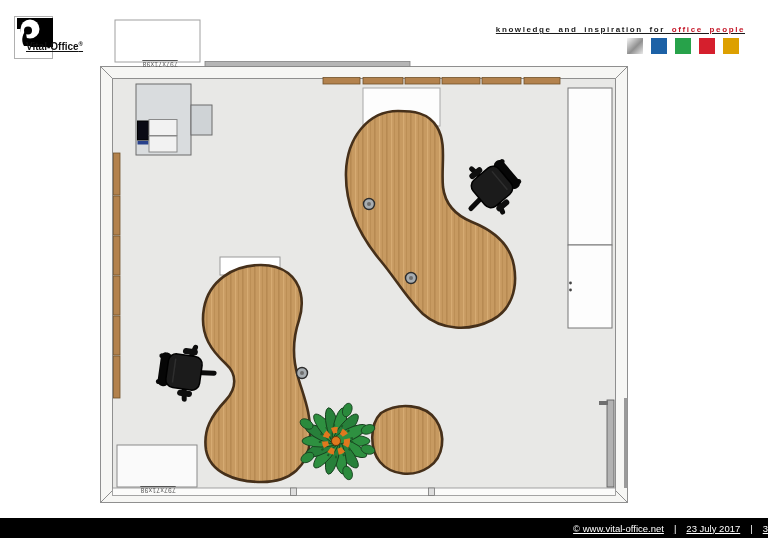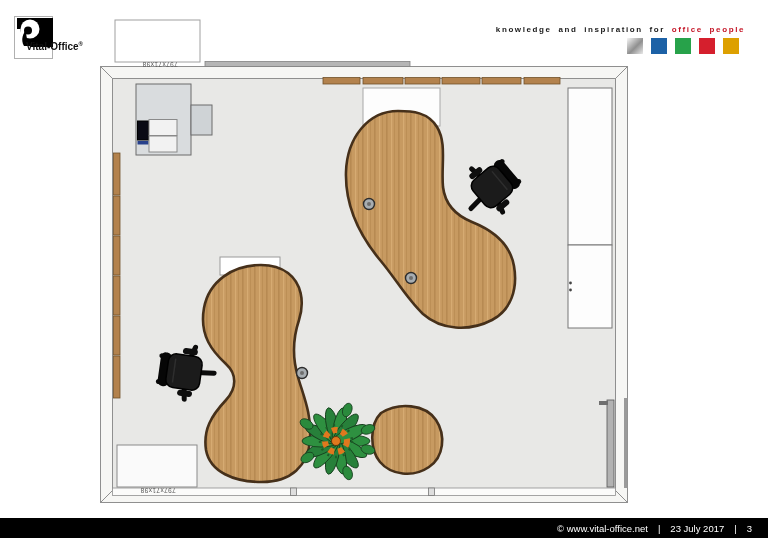--- a/index.html
+++ b/index.html
@@ -1,18 +1,18 @@
 <!DOCTYPE html>
 <html><head>
 <meta charset="utf-8">
 <style>
   html,body{margin:0;padding:0;background:#fff;}
   body{width:768px;height:543px;position:relative;overflow:hidden;
        font-family:"Liberation Sans",sans-serif;}
-  .abs{position:absolute;}
+  .abs{position:absolute;text-decoration:underline;}
   
   .logo-white{left:14px;top:16px;width:37px;height:41px;background:#fff;
               border:1px solid #b0b0b0;}
   .logo-black{left:17px;top:18px;width:36px;height:29px;background:#000;}
   .logo-black svg{display:block;}
   .brand-text{left:26px;top:41px;font-size:10px;font-weight:bold;color:#111;
               white-space:nowrap;z-index:5;}
   .brand-text sup{font-size:6px;}
   .tagline{right:23px;top:25px;font-size:8px;font-weight:bold;
            letter-spacing:1.6px;word-spacing:3px;white-space:nowrap;color:#1a1a1a;}
@@ -21,21 +21,21 @@
   .swatch{width:16px;height:16px;}
   .swatch.silver{background-image:linear-gradient(135deg,#f7f7f7 0%,#8f8f8f 55%,#e9e9e9 100%);}
   
   .dim-label{width:62px;text-align:center;font-size:6.5px;color:#555;
              letter-spacing:.4px;transform:rotate(180deg);z-index:4;}
   .dim-top{left:129px;top:61px;}
   .dim-bottom{left:127px;top:487px;}
   
   .footer{left:0;top:518px;width:768px;height:20px;background:#000;color:#fff;
           display:flex;align-items:center;justify-content:flex-end;gap:10px;
-          padding-right:16px;box-sizing:border-box;font-size:9.5px;z-index:6;}
+          box-sizing:border-box;font-size:9.5px;z-index:6;}
   .footer span{white-space:nowrap;}
   svg.plan{position:absolute;left:0;top:0;z-index:1;}
 </style>
 </head>
 <body>
 
 <svg class="plan" width="768" height="543" viewBox="0 0 768 543">
   <defs>
     <pattern id="wood" width="12" height="12" patternUnits="userSpaceOnUse">
       <rect width="12" height="12" fill="#c79a61"></rect>

